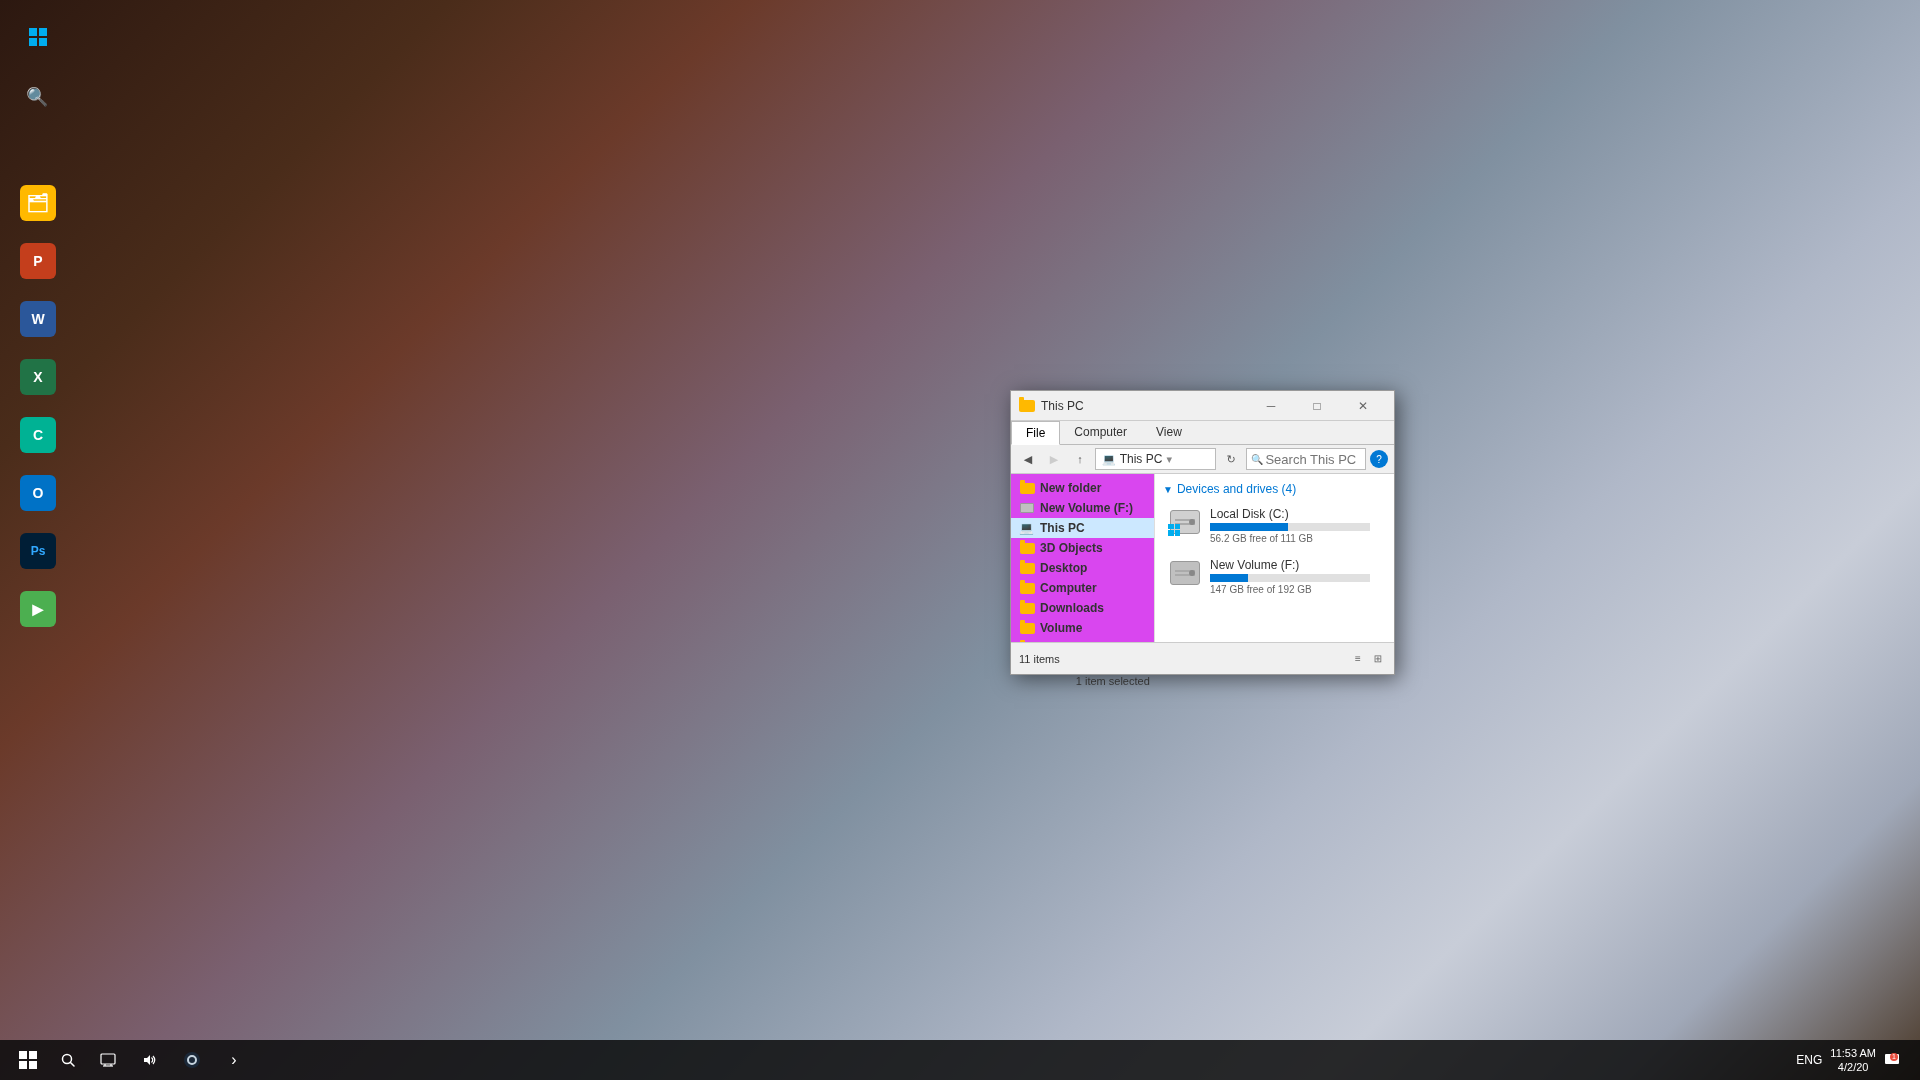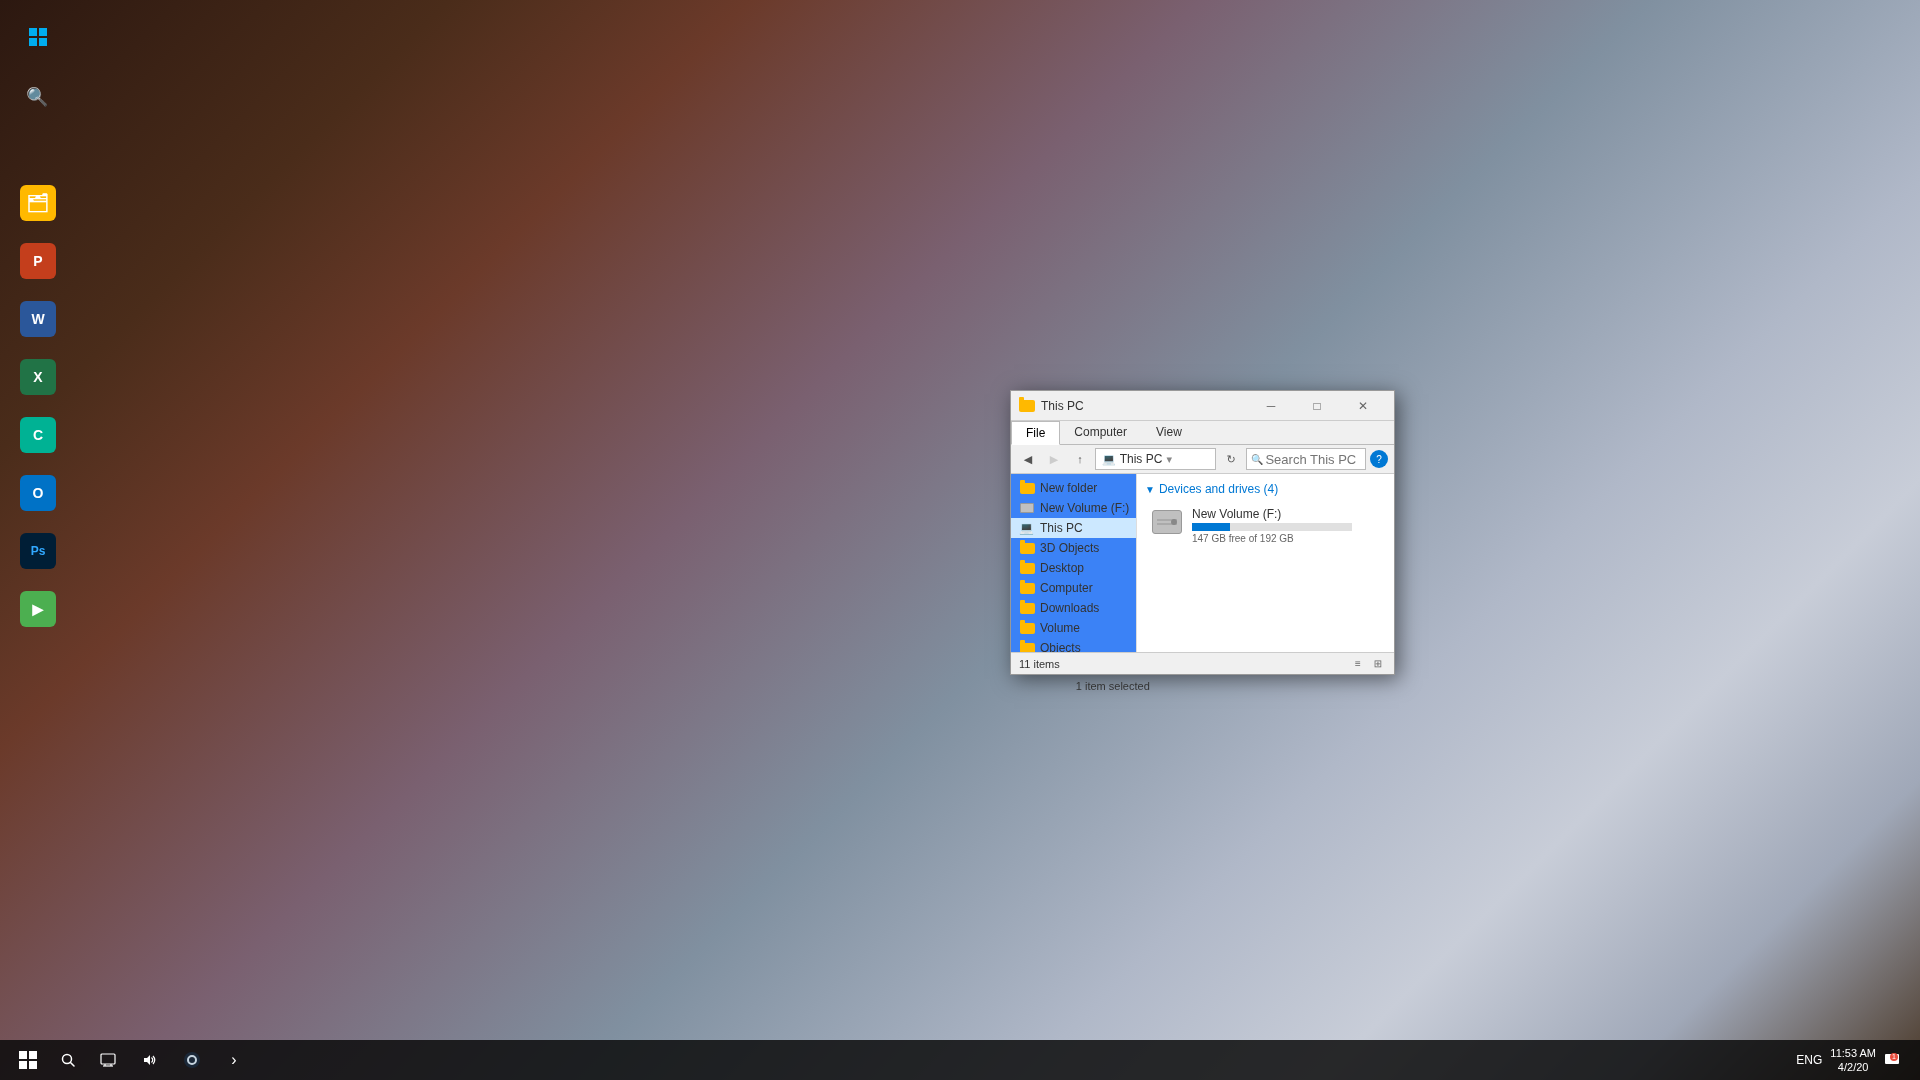--- a/index.html
+++ b/index.html
@@ -275,26 +275,27 @@
 
     
     .explorer-main {
       display: flex;
       flex: 1;
       overflow: hidden;
     }
 
     
     .nav-panel {
-      width: 126px;
-      background: #3b82f6;
+      width: 144px;
+      background: #d946ef;
       border-right: 1px solid #ddd;
       overflow-y: auto;
       flex-shrink: 0;
       padding: 4px 0;
+      font-weight: bold;
     }
 
     .nav-item {
       display: flex;
       align-items: center;
       padding: 3px 8px;
       font-size: 12px;
       cursor: pointer;
       color: #333;
       gap: 5px;
@@ -424,21 +425,21 @@
       background: #0078d4;
     }
 
     .drive-space {
       font-size: 10px;
       color: #666;
     }
 
     
     .status-bar {
-      height: 22px;
+      height: 32px;
       background: #f0f0f0;
       border-top: 1px solid #ccc;
       display: flex;
       align-items: center;
       padding: 0 8px;
       font-size: 11px;
       color: #333;
       flex-shrink: 0;
     }
 
@@ -622,20 +623,46 @@
 
     <div class="content-panel">
 
       <div class="section-header">
         <span class="chevron">▼</span>
         <span>Devices and drives (4)</span>
       </div>
 
       <div class="drives-grid">
 
+        <div class="drive-item">
+          <div class="drive-icon">
+            <div style="position:relative;">
+              <div class="hdd-icon" style="background:#d0d0d0;">
+                <div style="width:20px;height:2px;background:#aaa;margin-bottom:2px;"></div>
+                <div style="width:20px;height:2px;background:#aaa;"></div>
+              </div>
+
+              <div style="position:absolute;bottom:-4px;left:-2px;width:14px;height:14px;">
+                <div style="display:grid;grid-template-columns:1fr 1fr;gap:1px;width:12px;height:12px;">
+                  <div style="background:#00adef;"></div>
+                  <div style="background:#00adef;"></div>
+                  <div style="background:#00adef;"></div>
+                  <div style="background:#00adef;"></div>
+                </div>
+              </div>
+            </div>
+          </div>
+          <div class="drive-info">
+            <div class="drive-label">Local Disk (C:)</div>
+            <div class="drive-bar-wrap">
+              <div class="drive-bar-fill" style="width:49%;"></div>
+            </div>
+            <div class="drive-space">56.2 GB free of 111 GB</div>
+          </div>
+        </div>
 
 
         <div class="drive-item">
           <div class="drive-icon">
             <div class="hdd-icon">
               <div style="width:20px;height:2px;background:#aaa;margin-bottom:2px;"></div>
               <div style="width:20px;height:2px;background:#aaa;"></div>
             </div>
           </div>
           <div class="drive-info">

